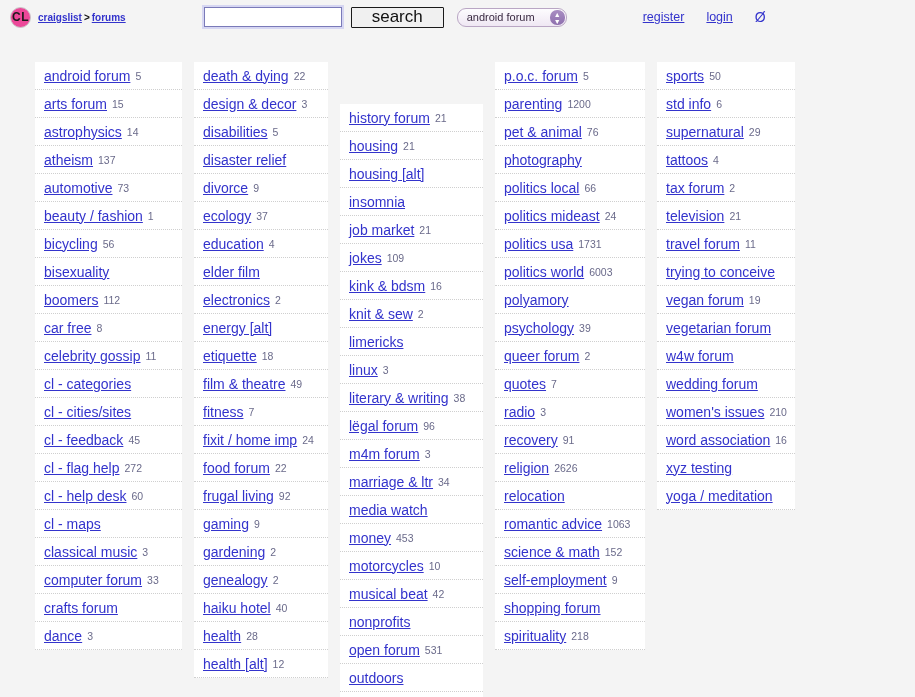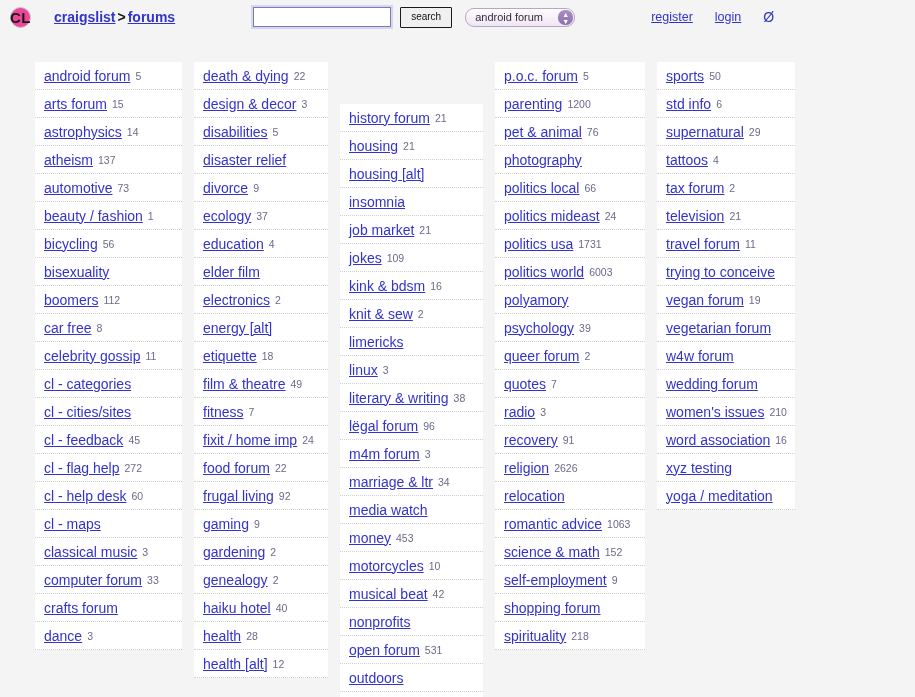--- a/index.html
+++ b/index.html
@@ -31,31 +31,31 @@
     padding-left: 10px;
     height: 22px;
   }
   .cl-logo {
     width: 21px;
     height: 21px;
     border-radius: 50%;
     border: 1.5px solid #c9c9c9;
     background: #ec4899;
     color: #1a1a1a;
-    font-size: 15px;
+    font-size: 12px;
     font-weight: bold;
     letter-spacing: 0.4px;
     display: flex;
     align-items: center;
     justify-content: center;
     box-sizing: border-box;
   }
   .crumbs {
-    margin-left: 23px;
-    font-size: 14px;
+    margin-left: 7px;
+    font-size: 10px;
     font-weight: bold;
     white-space: nowrap;
   }
   .crumbs a {
     color: #3333cc;
     text-decoration: underline;
   }
   .crumb-sep {
     color: #111111;
     padding: 0 2px;
@@ -74,26 +74,26 @@
     font-size: 12px;
     border: 1px solid #7a7ab8;
     outline: 2px solid #d6d6f2;
     background: #ffffff;
     padding: 1px 3px;
     box-sizing: content-box;
     margin-right: 9px;
   }
   #search-button {
     font-family: "Liberation Sans", sans-serif;
-    font-size: 10px;
+    font-size: 17px;
     color: #111111;
     background: #f0f0f0;
     border: 1.5px solid #1a1a1a;
     border-radius: 1px;
-    padding: 2px 10px;
+    padding: 2px 20px;
     height: 21px;
     line-height: 14px;
     box-sizing: border-box;
     cursor: pointer;
   }
   .select-wrap {
     margin-left: 13px;
     position: relative;
     width: 110px;
     height: 19px;

